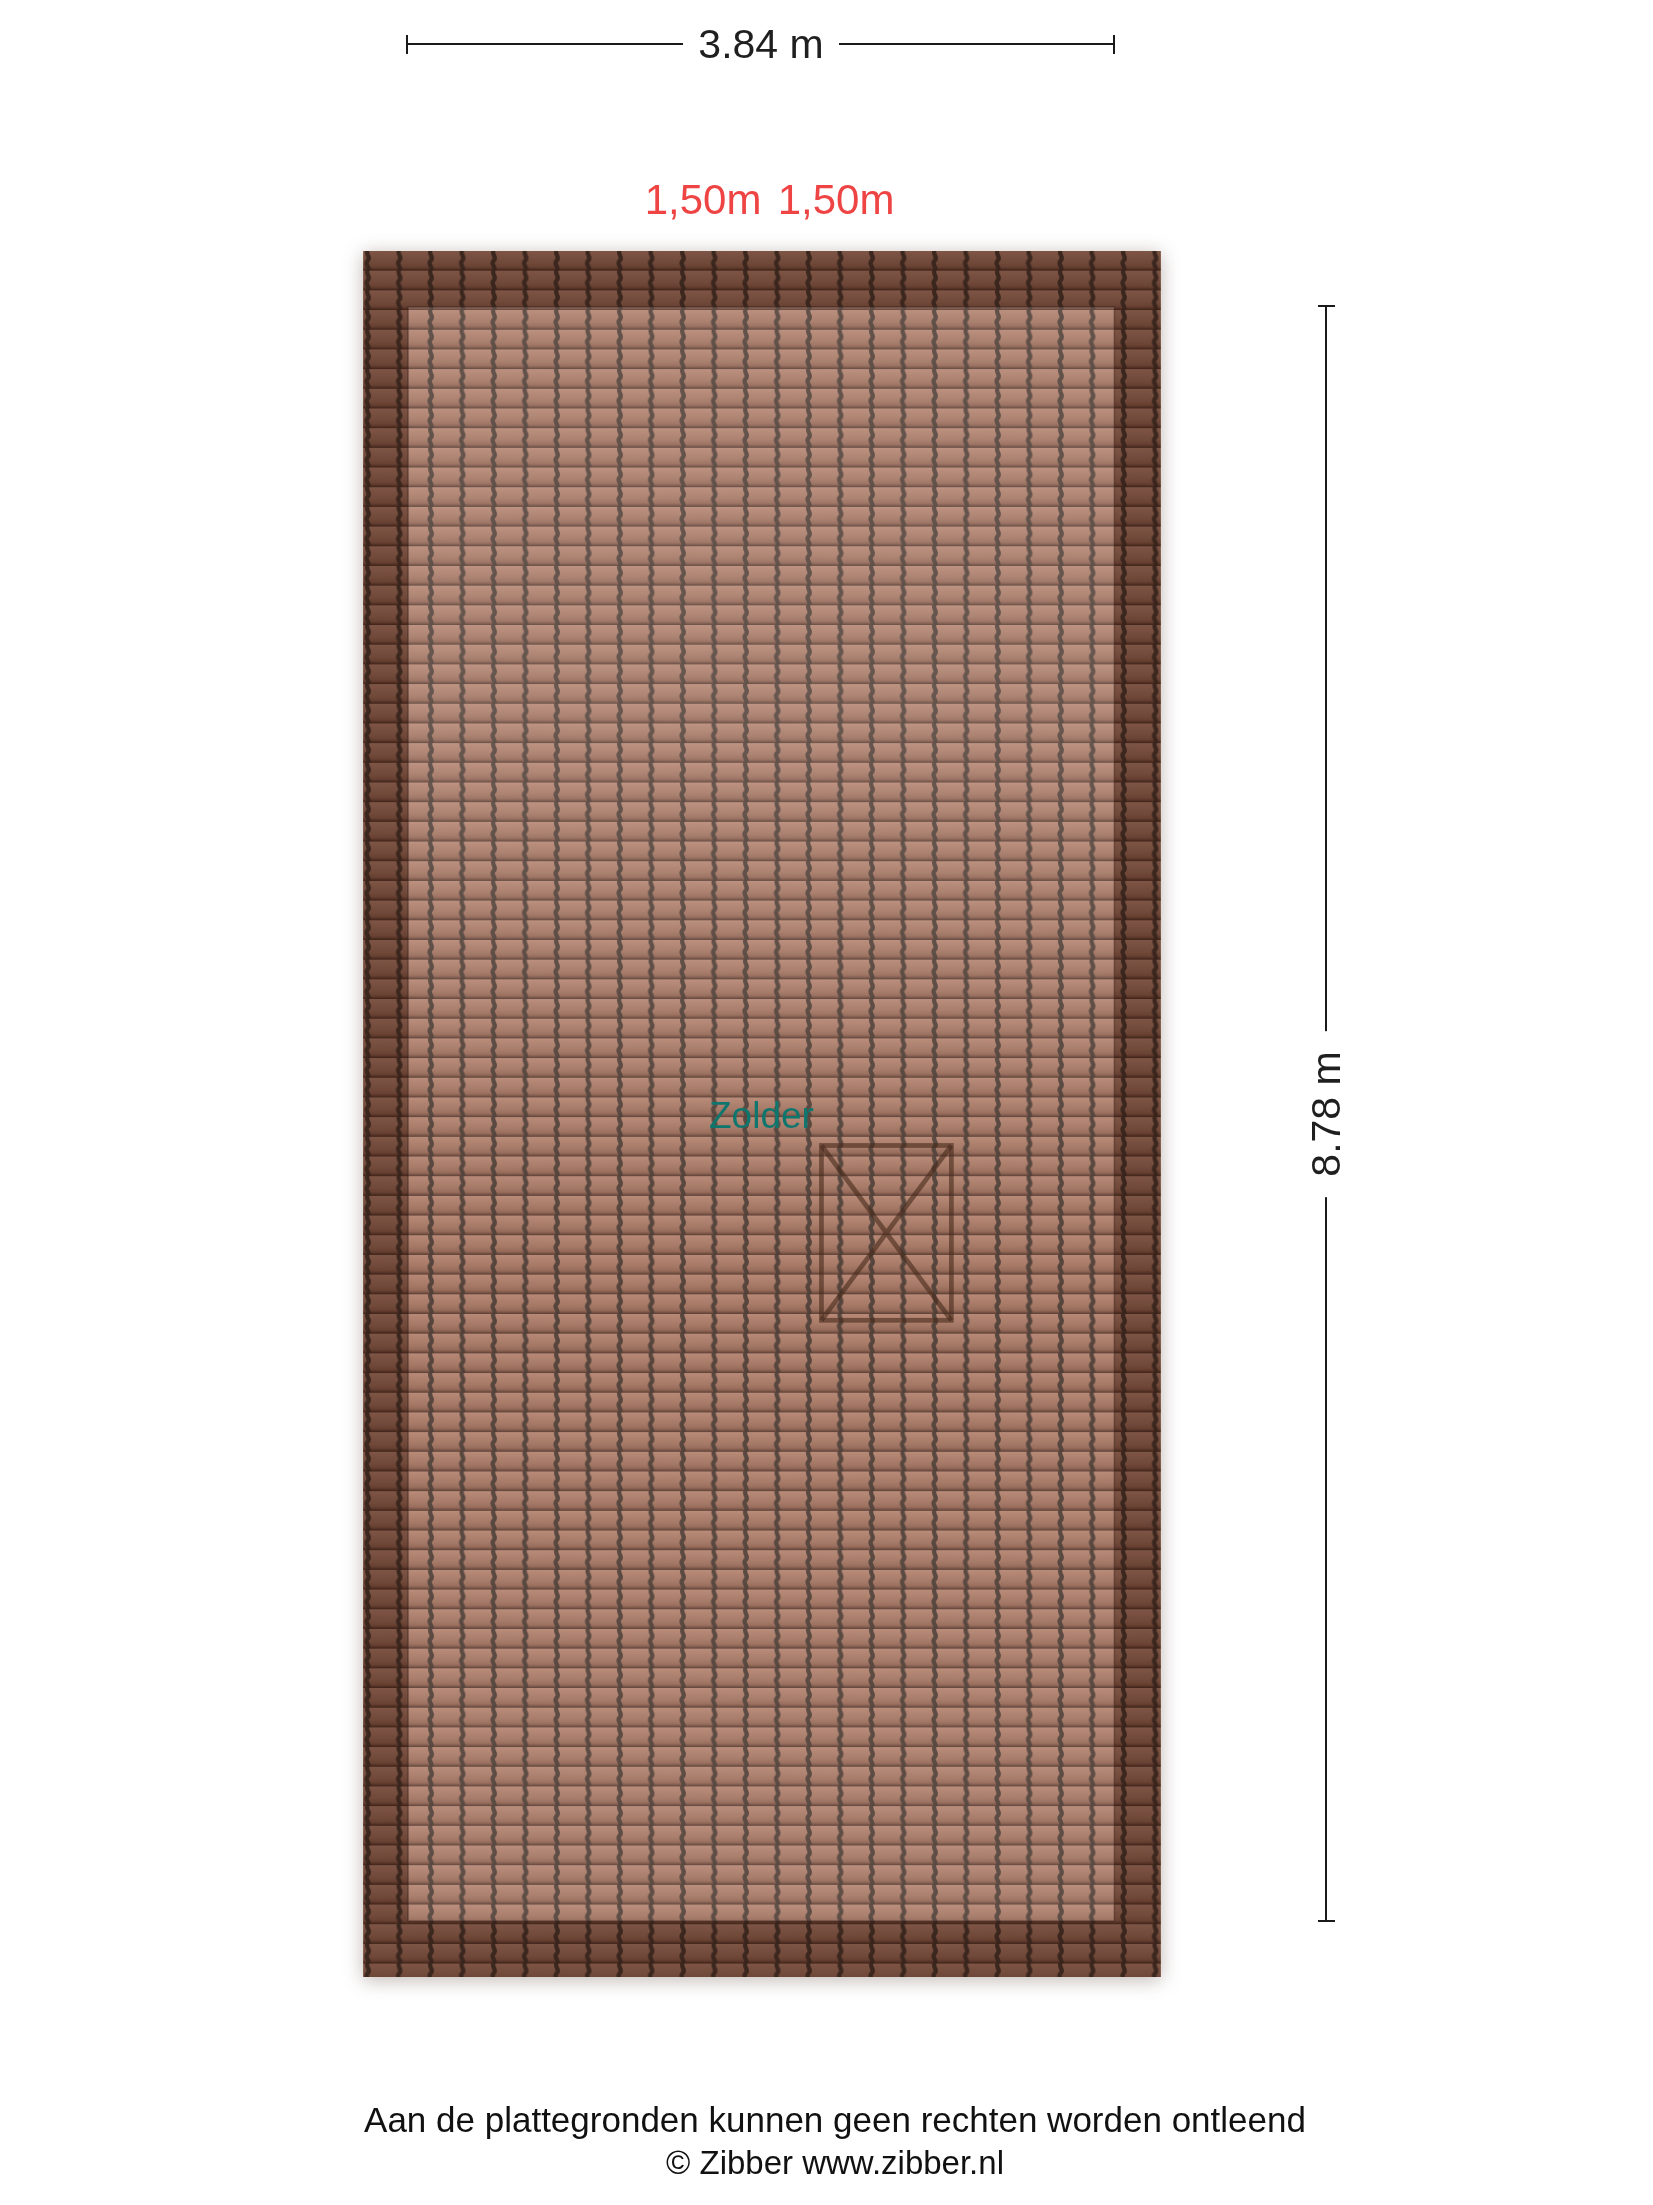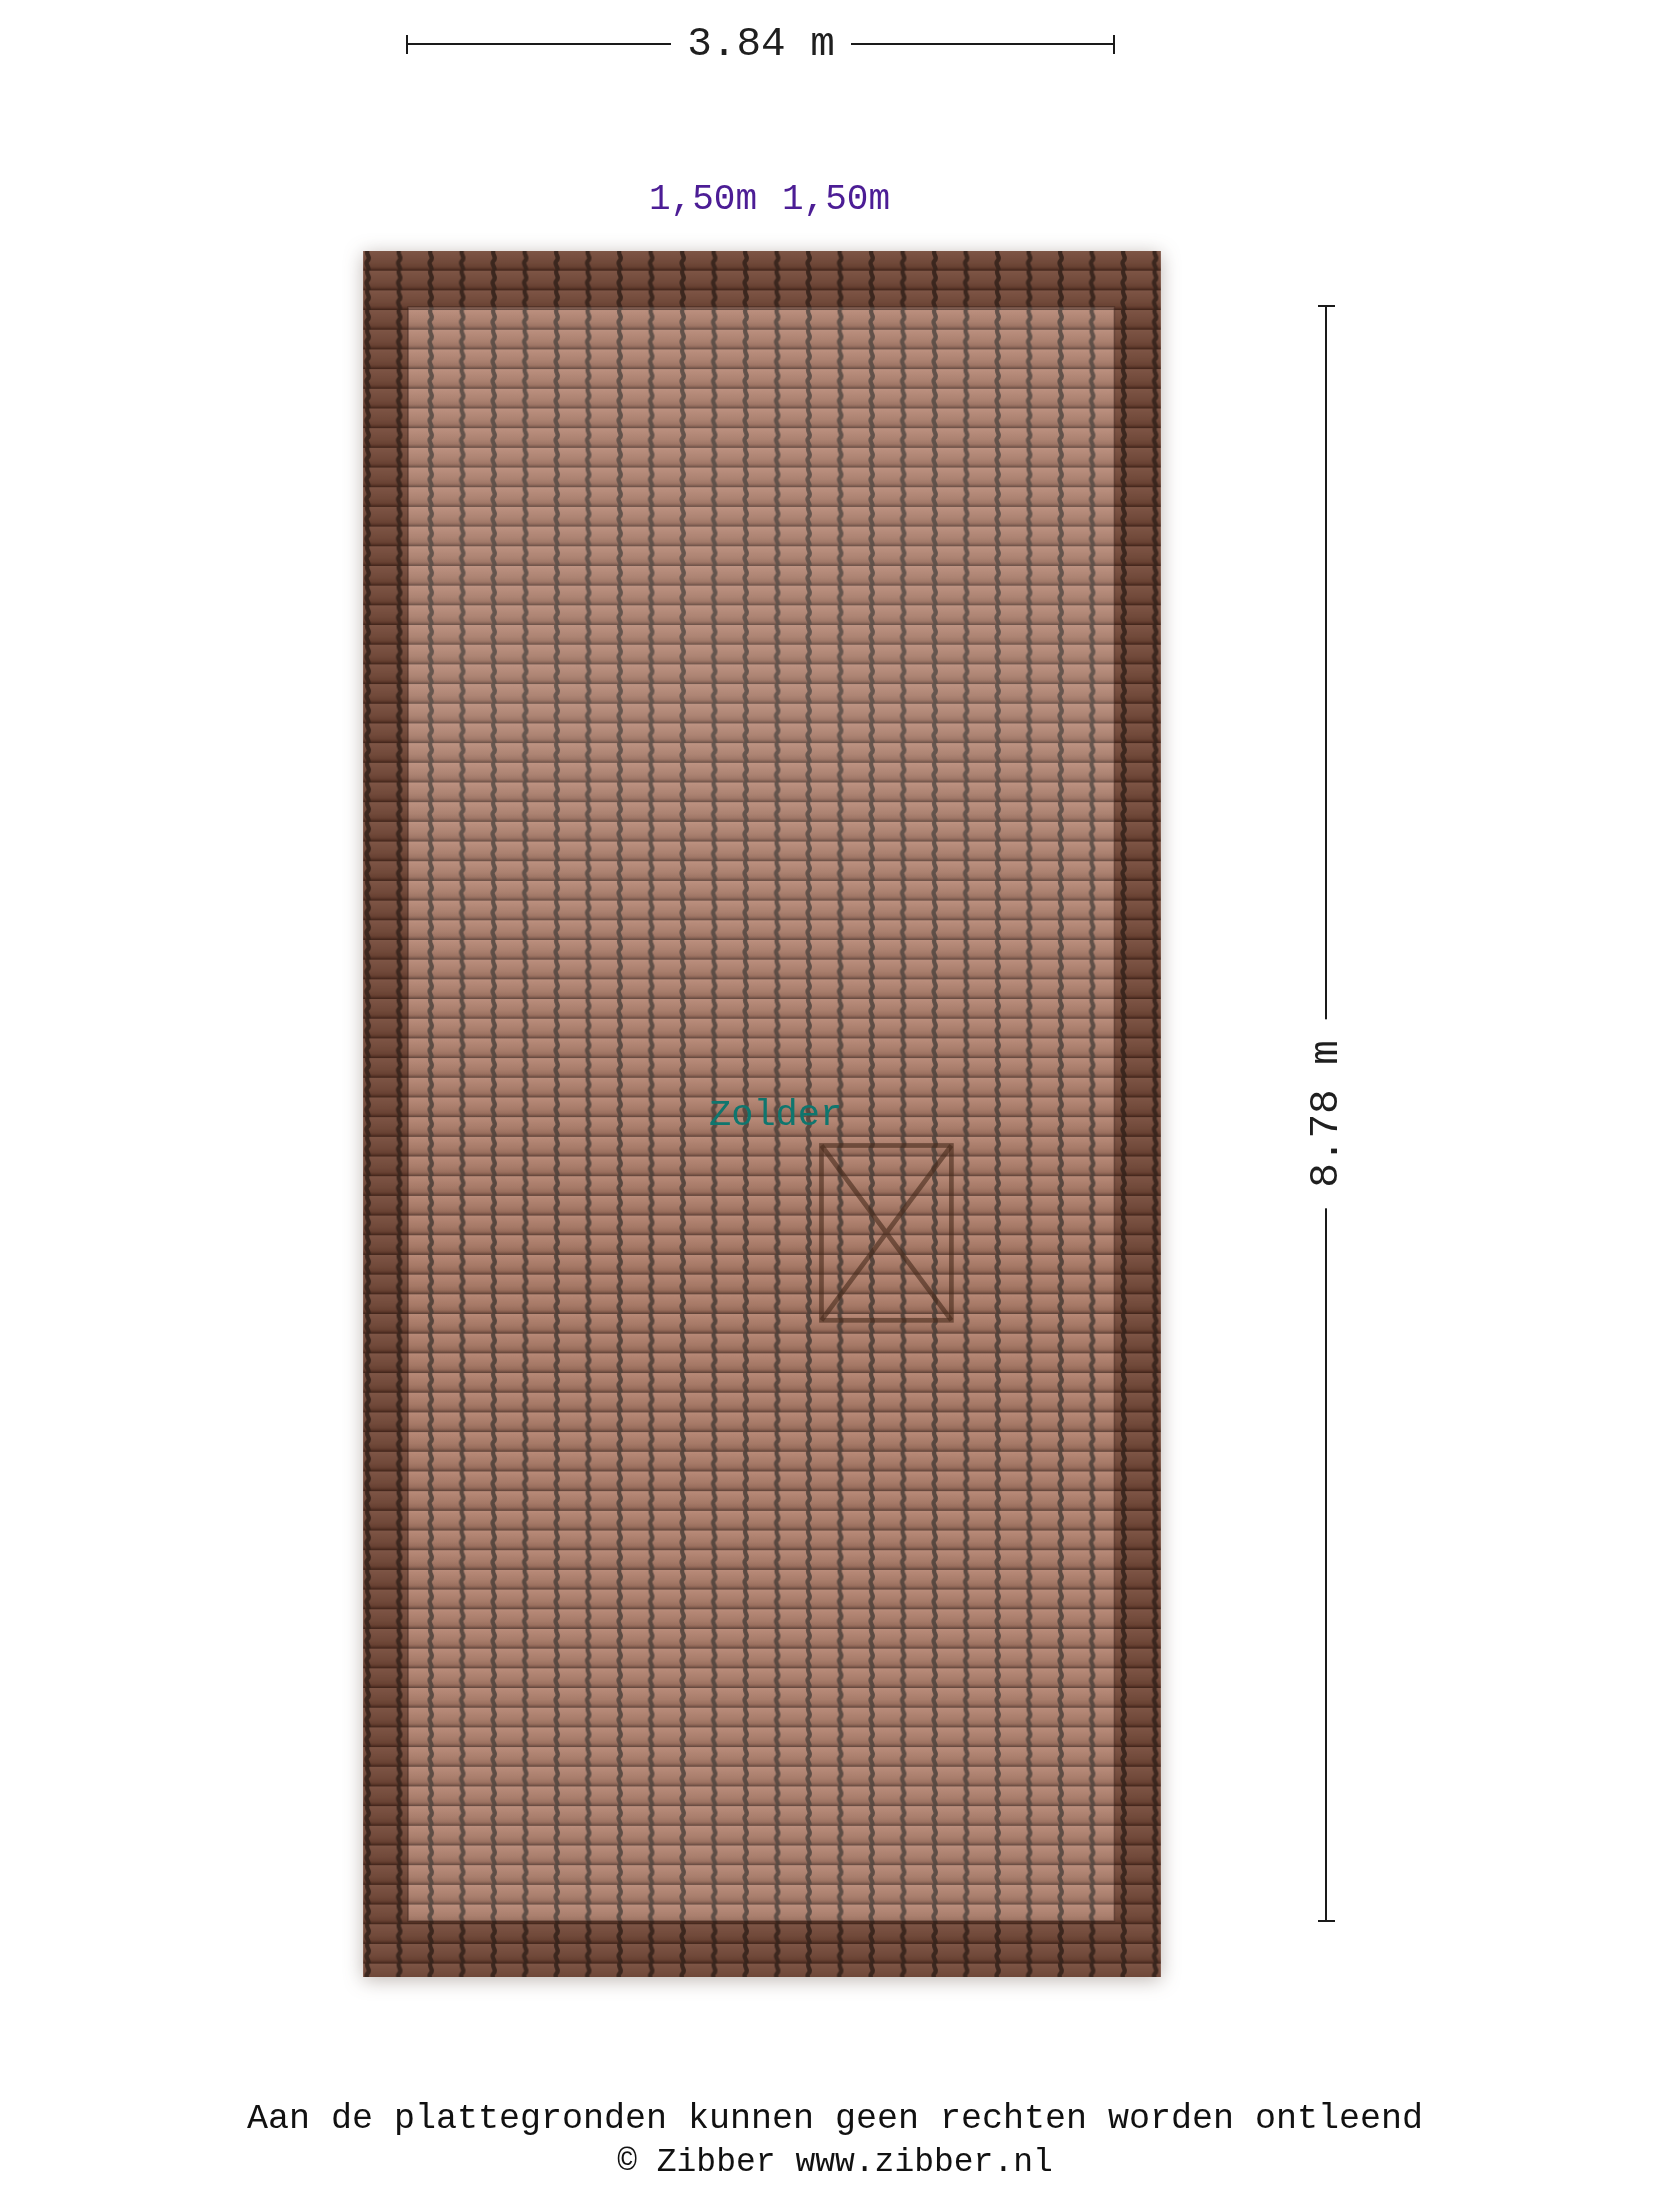--- a/index.html
+++ b/index.html
@@ -1,37 +1,37 @@
 <!DOCTYPE html>
 <html style="font-size:12.6px"><head>
 <meta charset="utf-8">
 <style>
   html,body{margin:0;padding:0;background:#ffffff;}
   .canvas{
     position:relative;
     width:1654px;height:2205px;
     background:#ffffff;
-    font-family:Liberation Mono, monospace;
+    font-family:Liberation Sans, sans-serif;
     overflow:hidden;
     color:#1f1f1f;
   }
   
   .dimline-h{position:absolute;left:408px;top:43px;width:706px;height:2.4px;background:#1a1a1a;}
   .tick-v{position:absolute;width:2.4px;height:19px;background:#1a1a1a;top:35px;}
   .tick-v.left{left:406px;}
   .tick-v.right{left:1113px;}
   .dim-label-top{
     position:absolute;left:408px;top:20.5px;width:706px;
     text-align:center;font-size:41px;line-height:47px;color:#1f1f1f;
   }
   .dim-label-top span{background:#ffffff;padding:0 15.8px;}
   
   .section-label{
-    position:absolute;top:178px;font-size:36px;line-height:43px;
-    color:#4c1d95;transform:translateX(-50%);white-space:nowrap;
+    position:absolute;top:178px;font-size:42px;line-height:43px;
+    color:#ef4444;transform:translateX(-50%);white-space:nowrap;
   }
   .section-label.left{left:703px;}
   .section-label.right{left:836px;}
   
   .roof{
     position:absolute;left:363px;top:251px;
     filter:drop-shadow(0 3.9px 9.5px rgba(70,45,35,0.35));
   }
   .room-label{
     position:absolute;left:709px;top:1096px;

